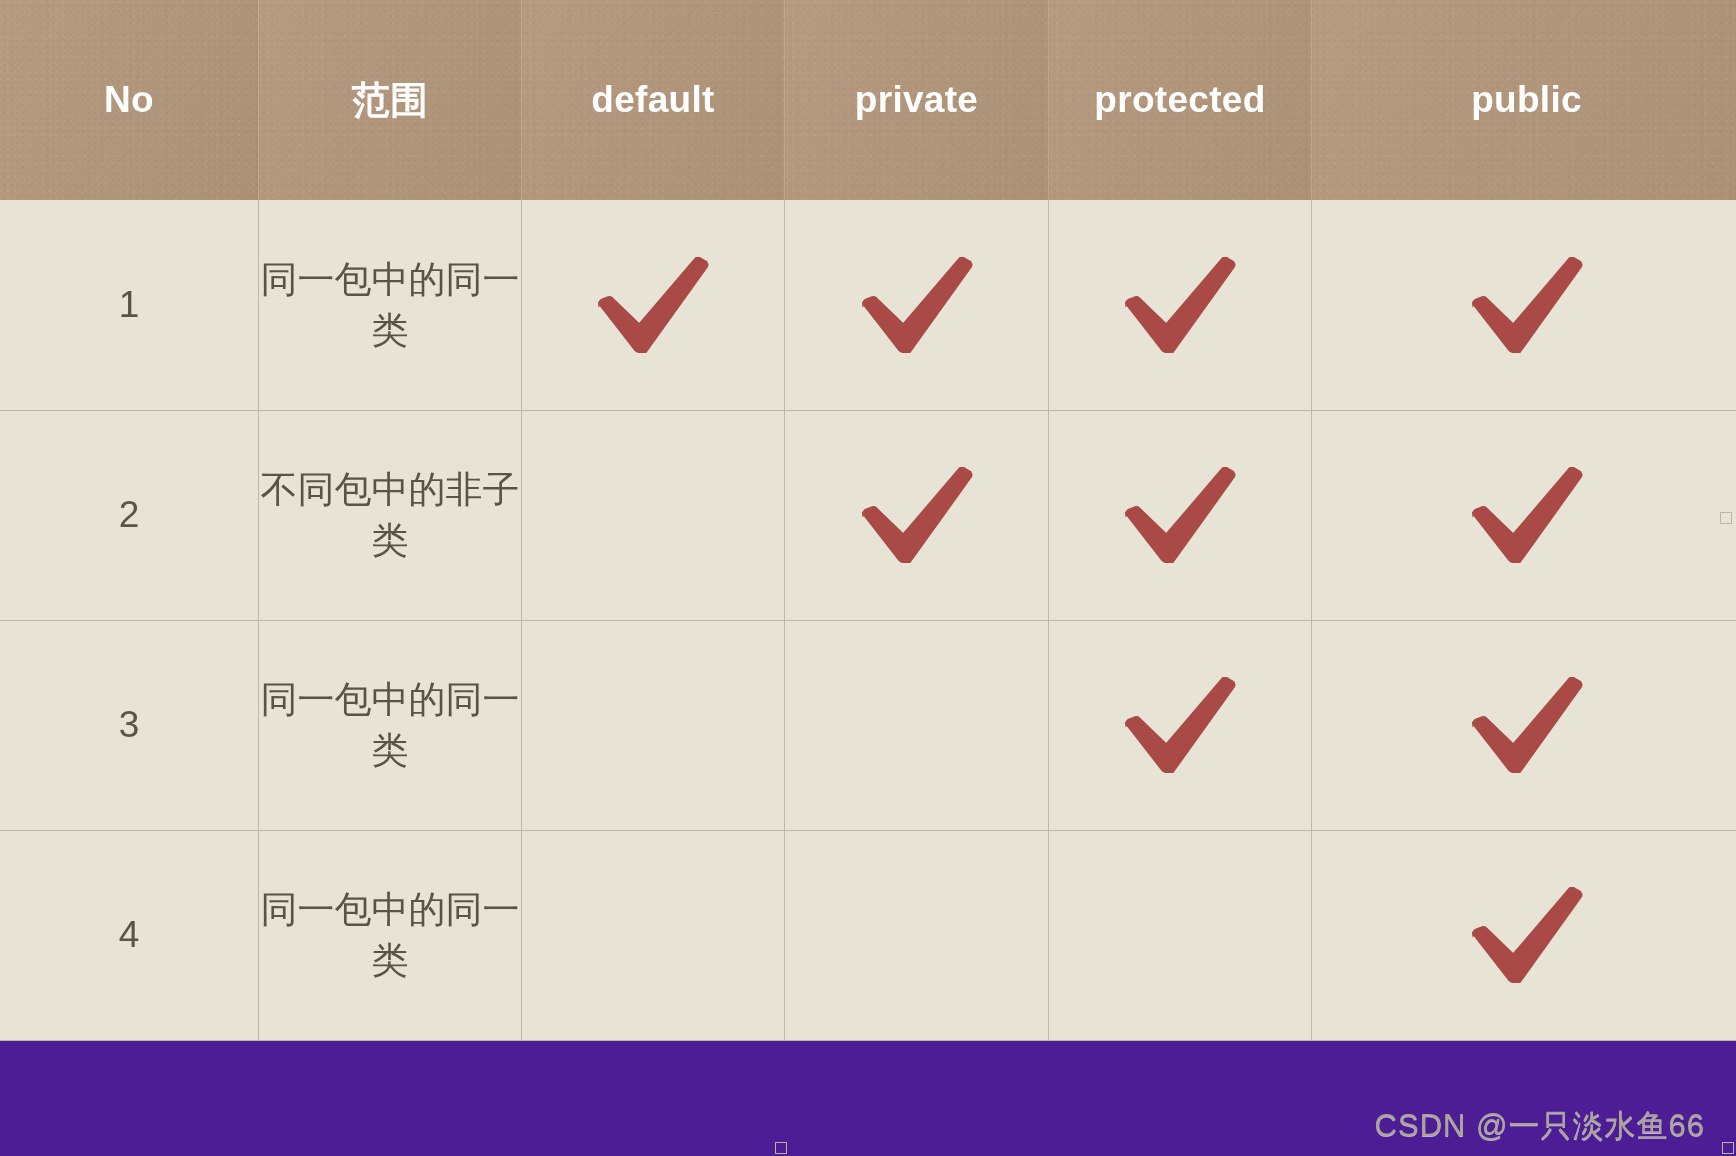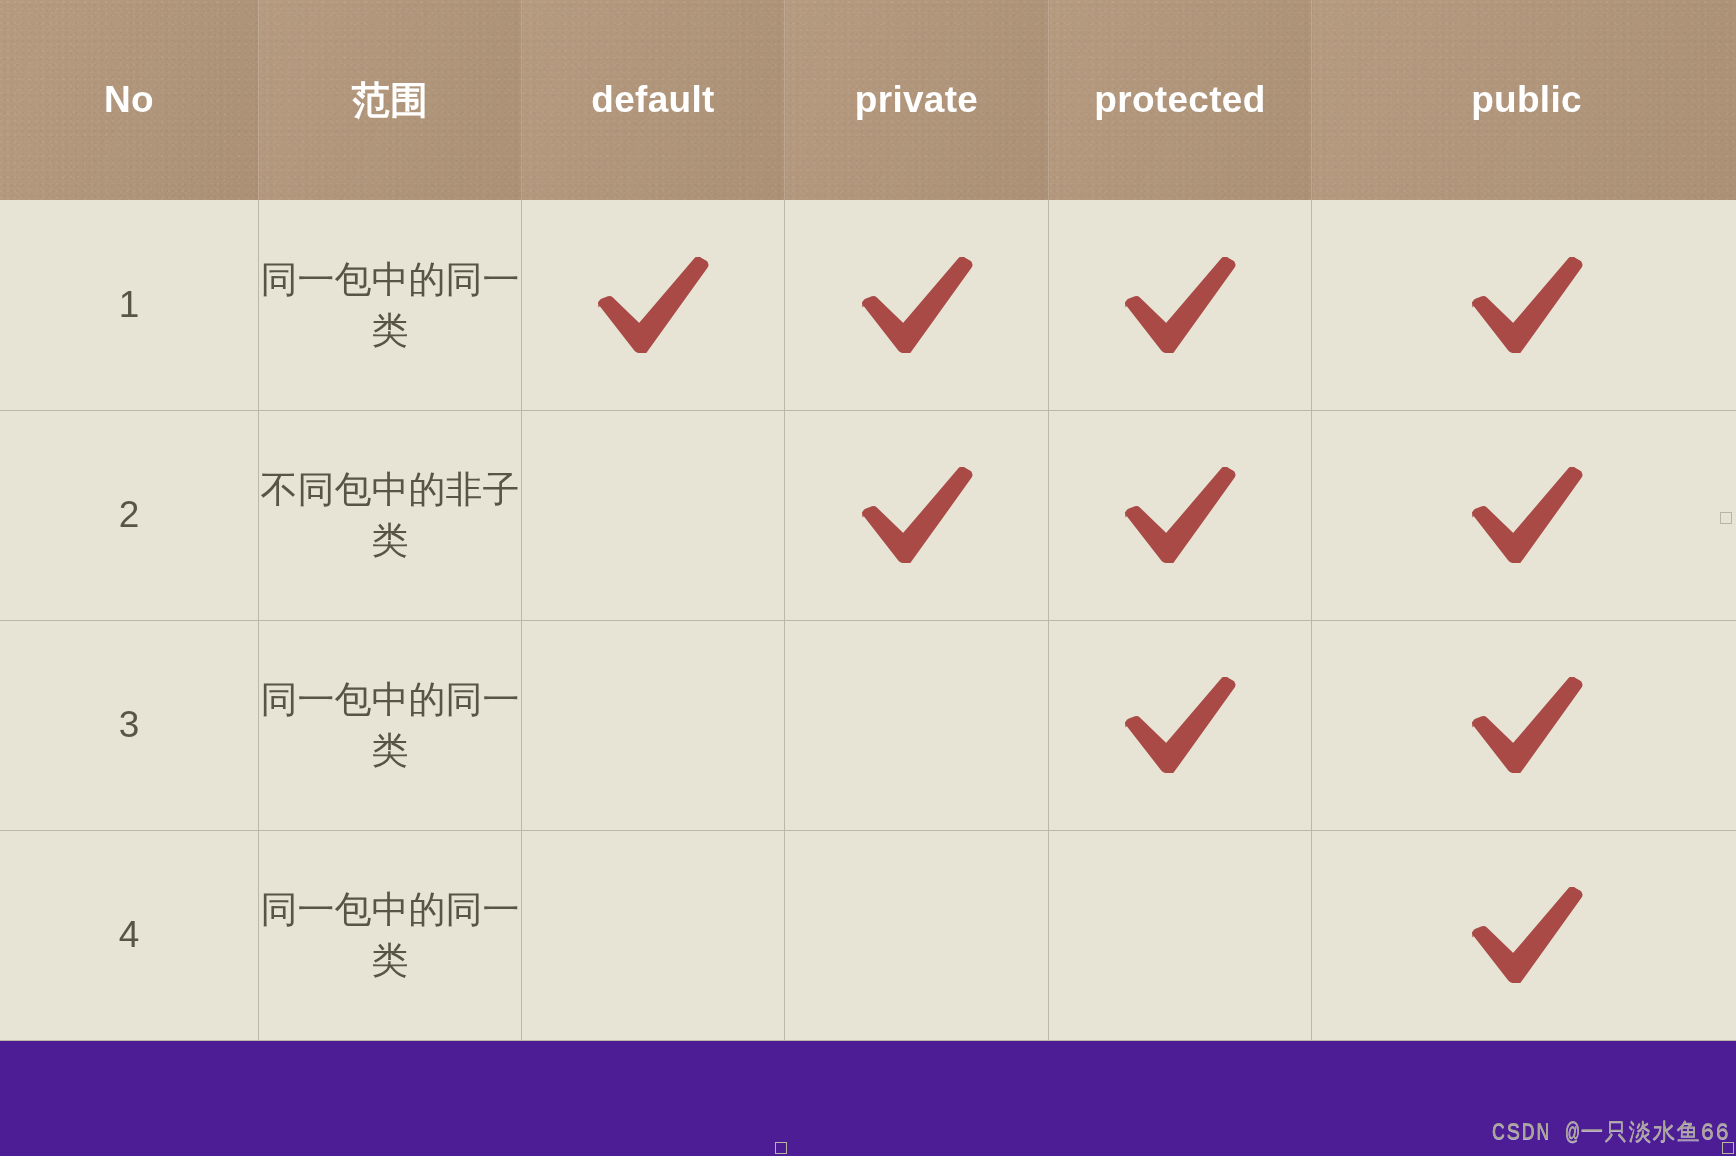--- a/index.html
+++ b/index.html
@@ -103,24 +103,24 @@
   }
   .check-empty {
     display: inline-block;
     width: 118px;
     height: 96px;
   }
 
   
   .watermark {
     position: absolute;
-    right: 6px;
+    right: 31px;
     bottom: 9px;
-    font-family: Liberation Mono, monospace;
-    font-size: 23px;
+    font-family: Liberation Sans, sans-serif;
+    font-size: 31px;
     color: #a9a595;
     letter-spacing: 1px;
     white-space: nowrap;
     pointer-events: none;
     text-shadow: 0 1px 0 rgba(255,255,255,0.65);
   }
 
   
   .artifact {
     position: absolute;

